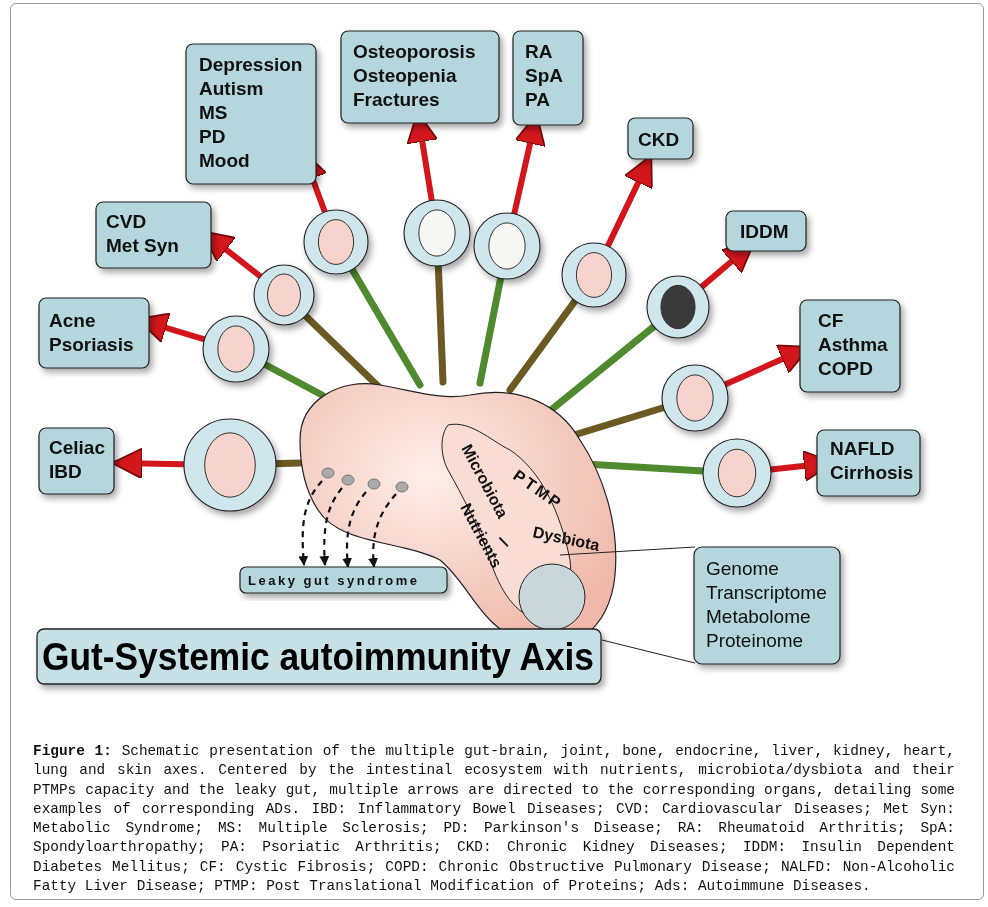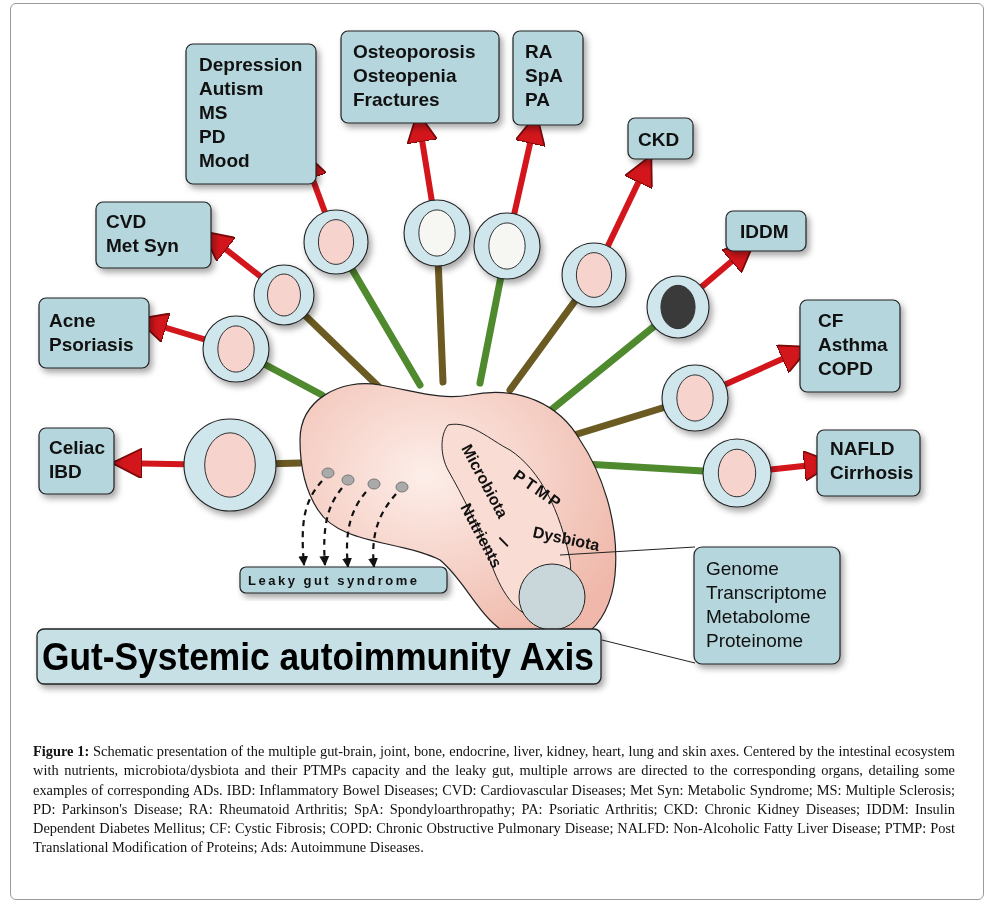--- a/index.html
+++ b/index.html
@@ -4,21 +4,21 @@
 <style>
   html, body { margin:0; padding:0; background:#ffffff; }
   body { width:988px; height:907px; position:relative; overflow:hidden; font-family:"Liberation Sans", sans-serif; }
   .frame { position:absolute; left:10px; top:3px; width:974px; height:897px; border:1px solid #9a9a9a; border-radius:6px; box-sizing:border-box; }
   svg.diagram { position:absolute; left:0; top:0; }
   .box-text { font-family:"Liberation Sans", sans-serif; font-weight:bold; font-size:19px; fill:#111; }
   .omics-text { font-family:"Liberation Sans", sans-serif; font-size:19px; fill:#111; }
   .leaky-text { font-family:"Liberation Sans", sans-serif; font-weight:bold; font-size:13px; letter-spacing:2.5px; fill:#111; }
   .title-text { font-family:"Liberation Sans", sans-serif; font-weight:bold; font-size:38px; fill:#000; }
   .gut-text { font-family:"Liberation Sans", sans-serif; font-weight:bold; font-size:16px; fill:#111; }
-  .caption { position:absolute; left:33px; top:742px; width:922px; font-family:Liberation Serif, serif; font-size:14.4px; line-height:19.3px; text-align:justify; color:#111; }
+  .caption { position:absolute; left:33px; top:742px; width:922px; font-family:Liberation Mono, monospace; font-size:14.4px; line-height:19.3px; text-align:justify; color:#111; }
   .caption b { font-weight:bold; }
 </style>
 </head>
 <body>
 
 <div class="frame"></div>
 
 <svg class="diagram" width="988" height="720" viewBox="0 0 988 720">
   <defs>
     <linearGradient id="stemGreenBrown" x1="0" y1="1" x2="0" y2="0">

